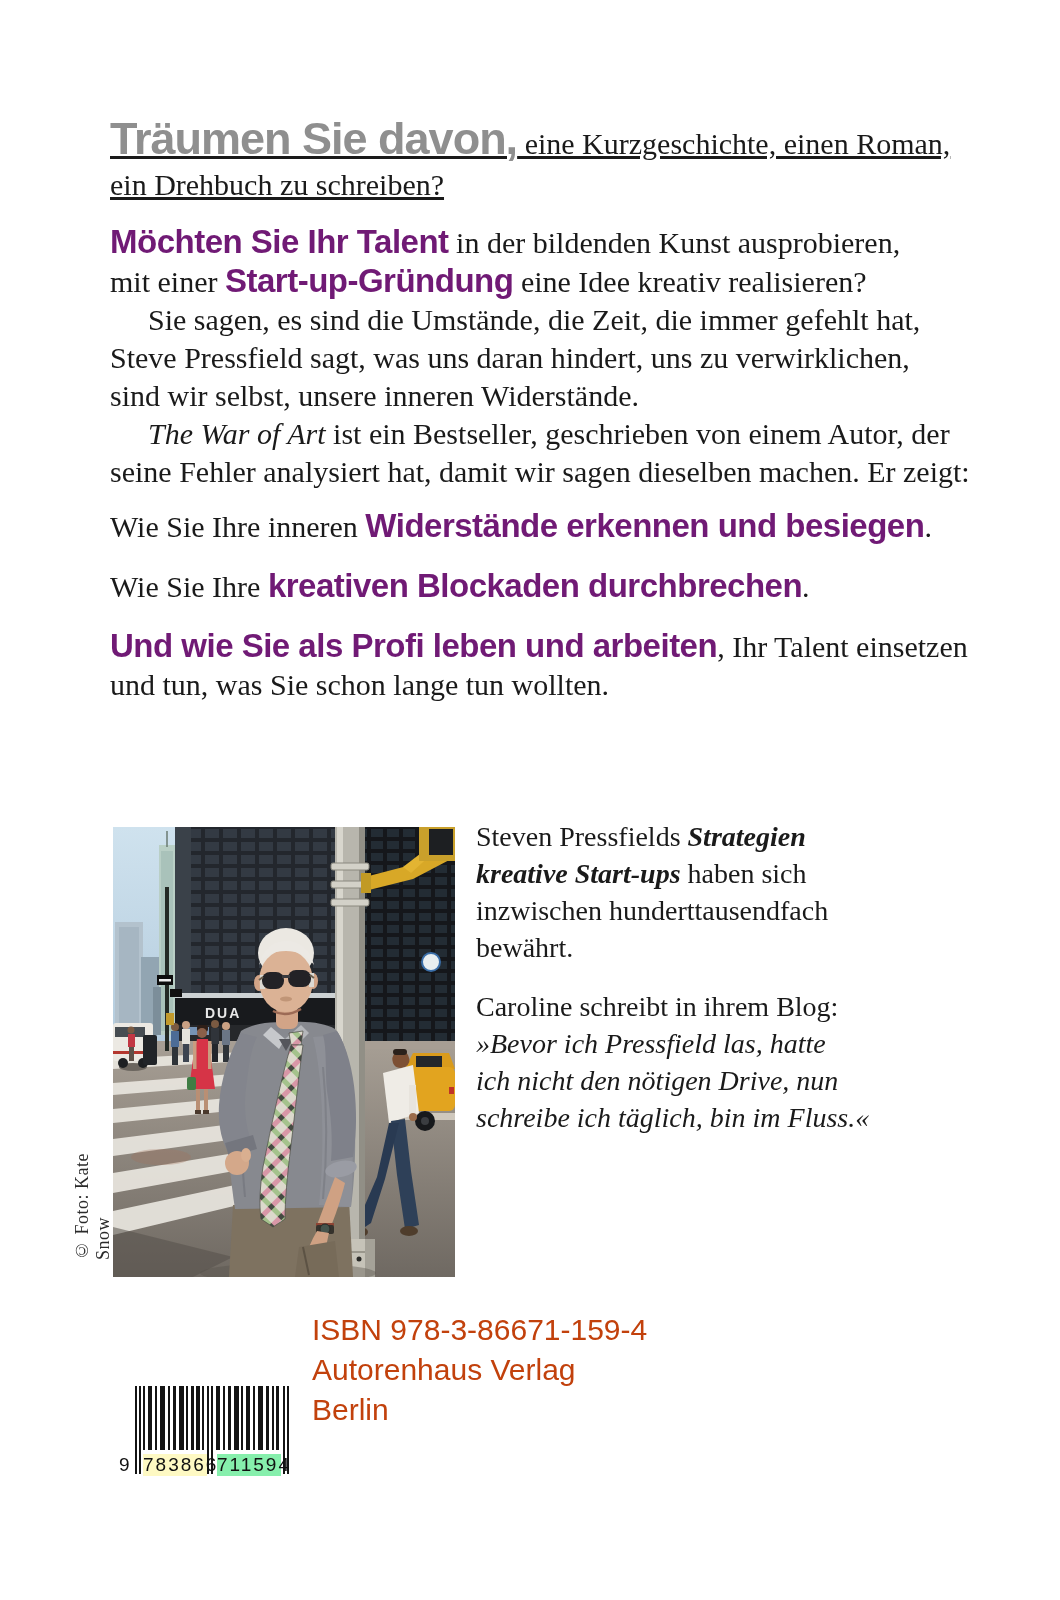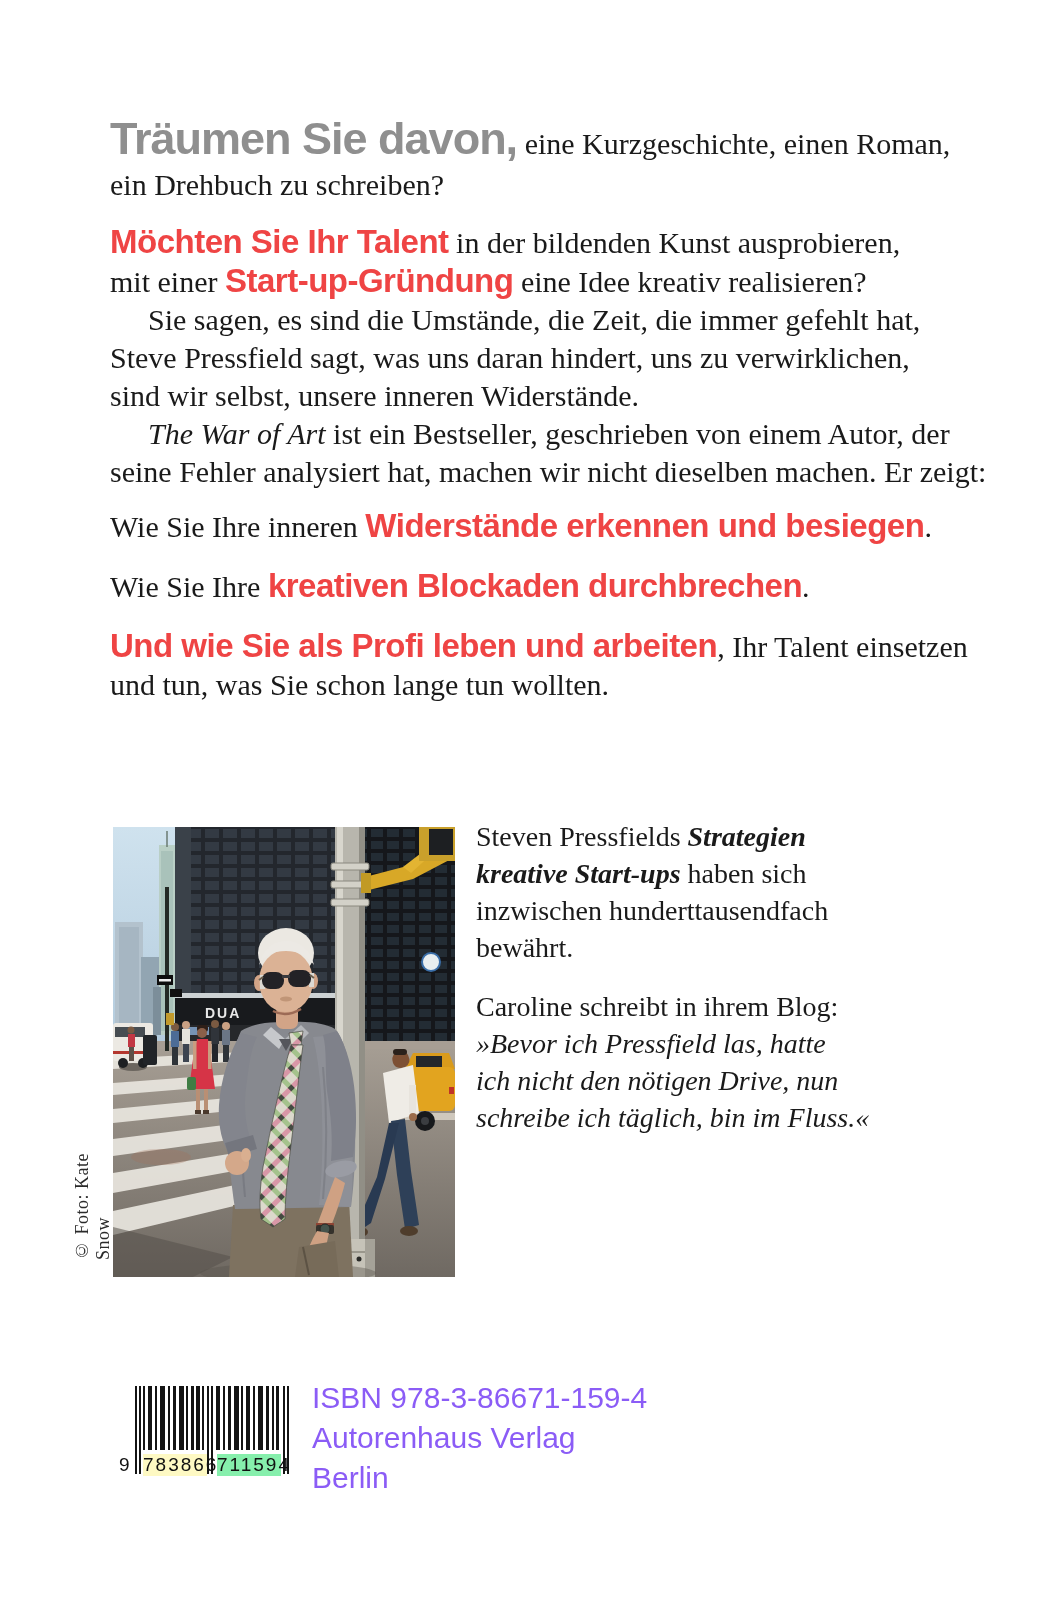--- a/index.html
+++ b/index.html
@@ -4,25 +4,25 @@
 <style>
   html,body{margin:0;padding:0;}
   body{width:1060px;height:1600px;background:#ffffff;position:relative;
        font-family:"Liberation Serif",serif;color:#1a1a1a;overflow:hidden;}
   .cover{position:absolute;inset:0;background:#fff;}
 
   
   .copy{position:absolute;left:110px;top:118px;width:860px;}
   .para{margin:0;}
   .line{white-space:nowrap;line-height:38px;font-size:30px;}
-  .p1 .line{line-height:41px;}
+  .p1 .line{line-height:41px;text-decoration:underline;}
   .indent{padding-left:38px;}
   .g-lg{font-family:"Liberation Sans",sans-serif;font-weight:bold;color:#8f8f8f;
         font-size:45px;letter-spacing:-1px;line-height:41px;}
-  .g-md{font-family:"Liberation Sans",sans-serif;font-weight:bold;color:#ef4444;
+  .g-md{font-family:"Liberation Sans",sans-serif;font-weight:bold;color:#701a75;
         font-size:33px;letter-spacing:-0.5px;line-height:38px;}
   .it{font-style:italic;margin-top:25px;}
   .mb18{margin-bottom:18px;}
   .mb16{margin-bottom:16px;}
   .mb21{margin-bottom:21px;}
 
   
   .photo{position:absolute;left:113px;top:827px;width:296px;height:450px;}
   .photo svg{display:block;width:342px;height:450px;}
   .photo-credit{position:absolute;left:80px;top:1108px;width:26px;height:152px;
@@ -37,22 +37,22 @@
   .bio .quote .line{font-style:italic;}
   .mb22{margin-bottom:22px;}
 
   
   .barcode{position:absolute;left:135px;top:1386px;width:156px;height:100px;}
   .bc-digits{position:absolute;top:66px;left:0;width:156px;height:24px;
         font-family:"Liberation Sans",sans-serif;font-size:19px;color:#111;}
   .bc-digits .d9{position:absolute;left:-16px;top:2px;}
   .bc-digits .g1{position:absolute;left:8px;width:64px;top:2px;text-align:center;letter-spacing:2px;background:#fef9c3;}
   .bc-digits .g2{position:absolute;left:82px;width:64px;top:2px;text-align:center;letter-spacing:2px;background:#86efac;}
-  .isbn{position:absolute;left:312px;top:1378px;
-        font-family:"Liberation Sans",sans-serif;font-size:30px;line-height:40px;color:#8b5cf6;}
+  .isbn{position:absolute;left:312px;top:1310px;
+        font-family:"Liberation Sans",sans-serif;font-size:30px;line-height:40px;color:#c2410c;}
 </style>
 </head>
 <body>
 
 <div class="cover">
 
   <div class="copy">
 
     <div class="para p1 mb18">
       <div class="line"><span class="g-lg">Träumen Sie davon,</span><span> eine Kurzgeschichte, einen Roman,</span></div>
@@ -65,21 +65,21 @@
     </div>
 
     <div class="para">
       <div class="line indent">Sie sagen, es sind die Umstände, die Zeit, die immer gefehlt hat,</div>
       <div class="line">Steve Pressfield sagt, was uns daran hindert, uns zu verwirklichen,</div>
       <div class="line">sind wir selbst, unsere inneren Widerstände.</div>
     </div>
 
     <div class="para mb16">
       <div class="line indent"><span class="it">The War of Art</span><span> ist ein Bestseller, geschrieben von einem Autor, der</span></div>
-      <div class="line">seine Fehler analysiert hat, machen wir nicht dieselben machen. Er zeigt:</div>
+      <div class="line">seine Fehler analysiert hat, damit wir sagen dieselben machen. Er zeigt:</div>
     </div>
 
     <div class="para mb21">
       <div class="line"><span>Wie Sie Ihre inneren </span><span class="g-md">Widerstände erkennen und besiegen</span><span>.</span></div>
     </div>
 
     <div class="para mb21">
       <div class="line"><span>Wie Sie Ihre </span><span class="g-md">kreativen Blockaden durchbrechen</span><span>.</span></div>
     </div>
 

